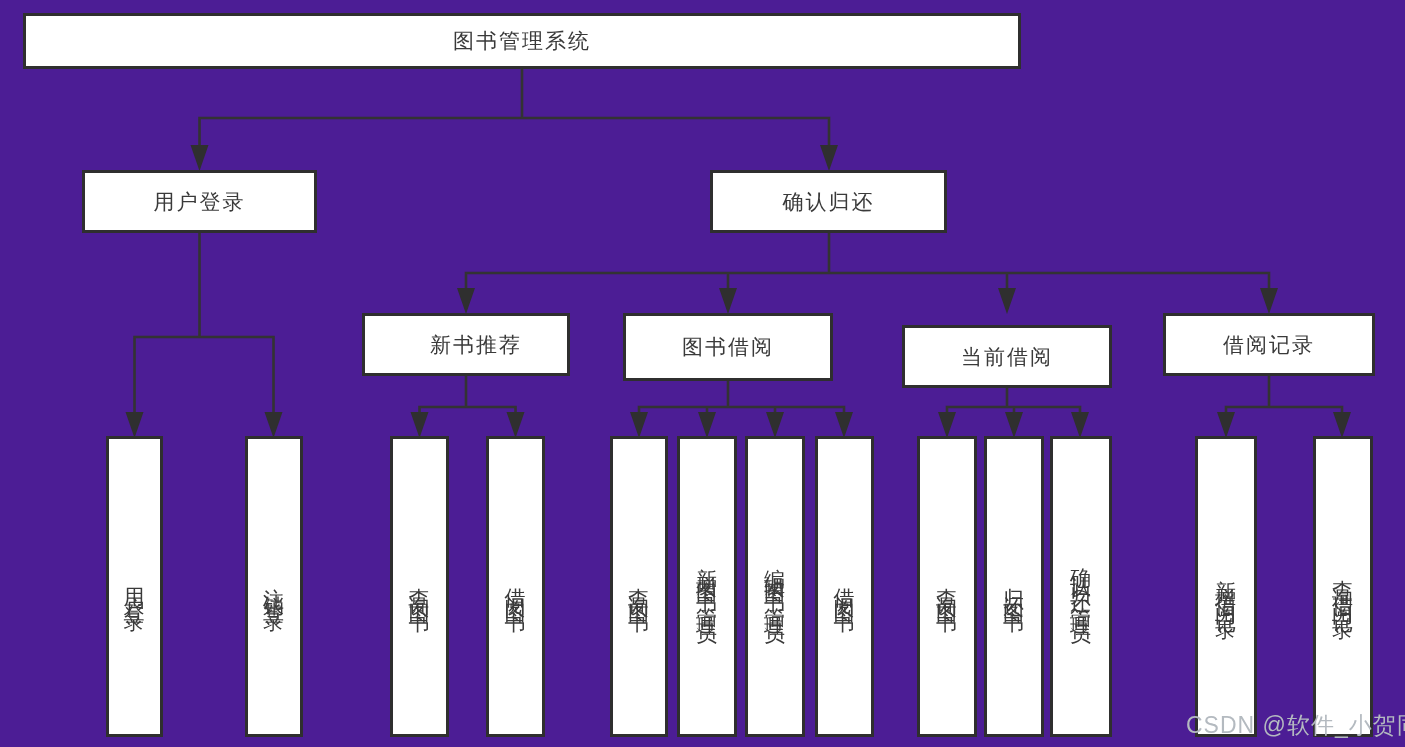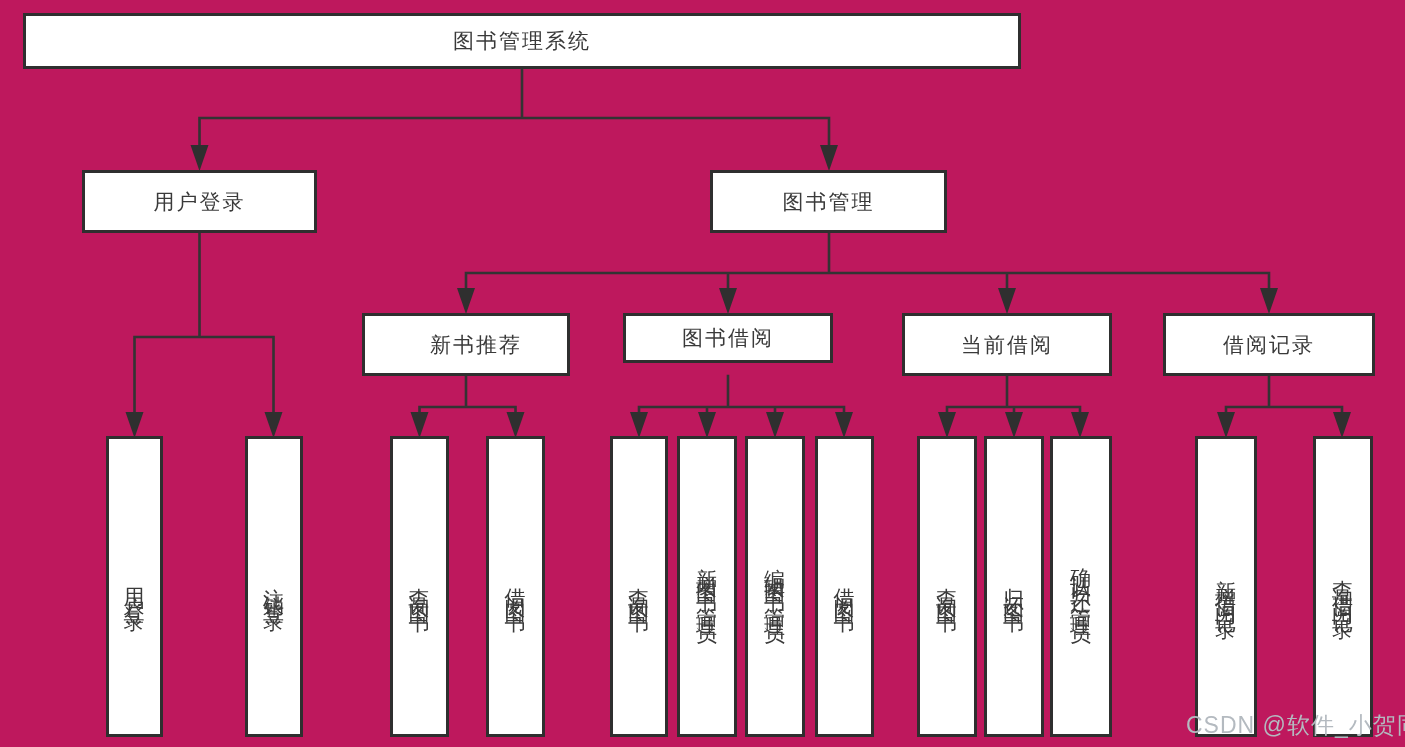--- a/index.html
+++ b/index.html
@@ -1,20 +1,20 @@
 <!DOCTYPE html>
 <html lang="zh"><head>
 <meta charset="utf-8">
 <style>
   html, body { margin: 0; padding: 0; background: #ffffff; }
   .canvas {
     position: relative;
     width: 1405px;
     height: 747px;
-    background: #be185d;
+    background: #4c1d95;
     font-family: "Liberation Sans", "DejaVu Sans", sans-serif;
     overflow: hidden;
   }
   svg.connectors {
     position: absolute;
     left: 0; top: 0;
     width: 1405px; height: 747px;
     z-index: 1;
   }
   .node {
@@ -98,30 +98,30 @@
   </svg>
 
   <div class="node" style="left:23px; top:13px; width:998px; height:56px;">
     <span>图书管理系统</span>
   </div>
 
   <div class="node" style="left:82px; top:170px; width:235px; height:63px;">
     <span>用户登录</span>
   </div>
   <div class="node" style="left:710px; top:170px; width:237px; height:63px;">
-    <span>图书管理</span>
+    <span>确认归还</span>
   </div>
 
   <div class="node" style="left:362px; top:313px; width:208px; height:63px;padding-left:20px;">
     <span>新书推荐</span>
   </div>
-  <div class="node" style="left:623px; top:313px; width:210px; height:50px;">
+  <div class="node" style="left:623px; top:313px; width:210px; height:68px;">
     <span>图书借阅</span>
   </div>
-  <div class="node" style="left:902px; top:313px; width:210px; height:63px;">
+  <div class="node" style="left:902px; top:325px; width:210px; height:63px;">
     <span>当前借阅</span>
   </div>
   <div class="node" style="left:1163px; top:313px; width:212px; height:63px;">
     <span>借阅记录</span>
   </div>
 
   <div class="node" style="left:106px; top:436px; width:57px; height:301px;">
     <span class="vtext">用户登录</span>
   </div>
   <div class="node" style="left:245px; top:436px; width:58px; height:301px;">

